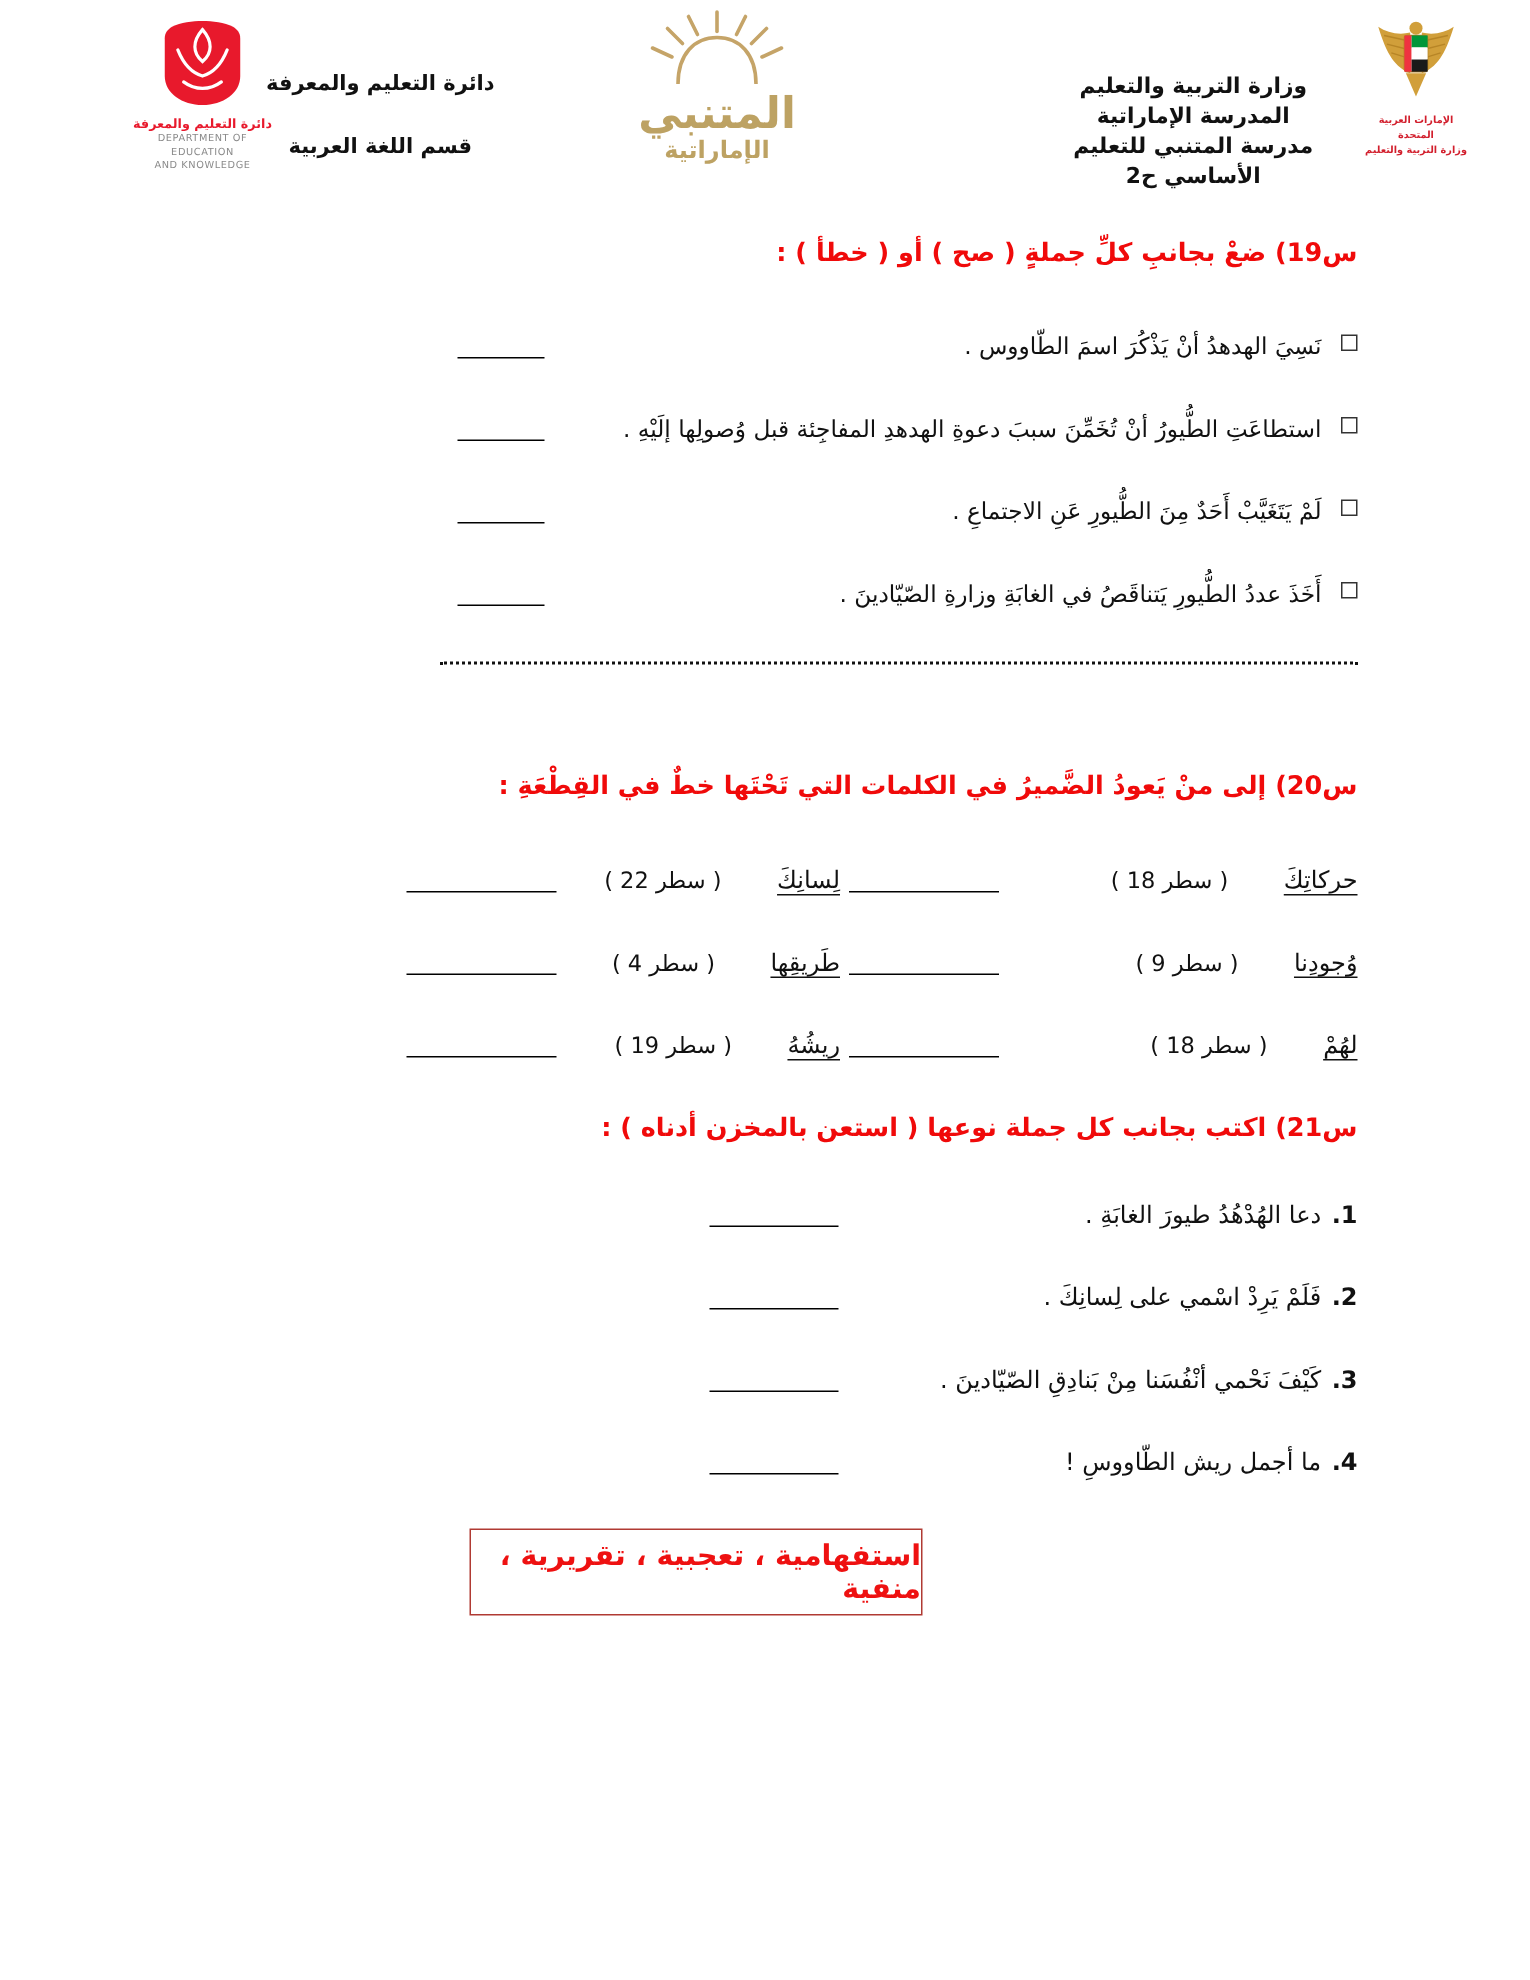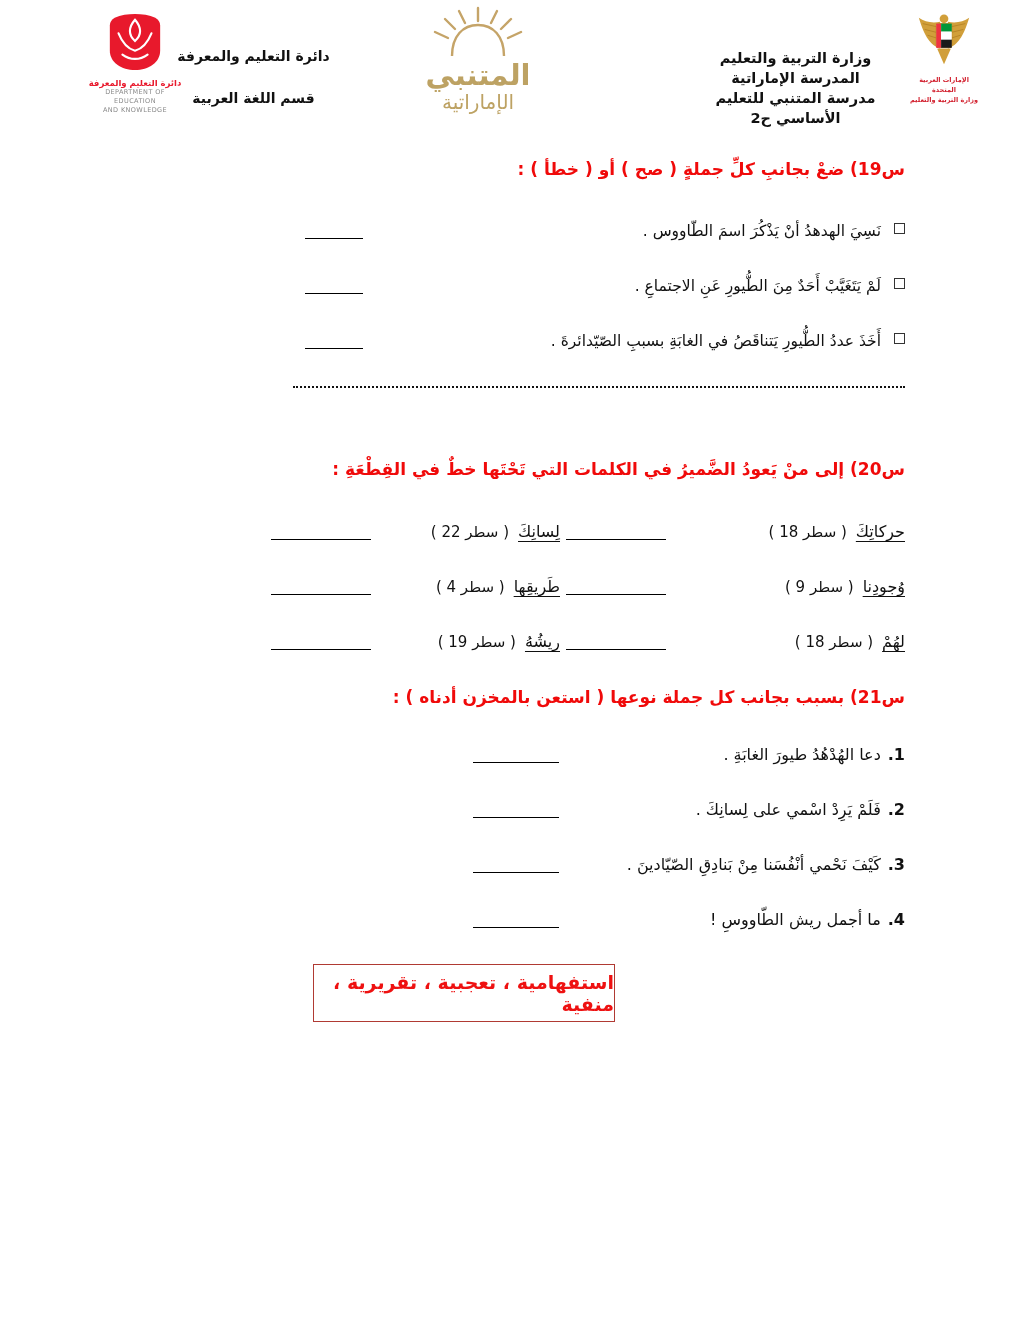--- a/index.html
+++ b/index.html
@@ -11,21 +11,21 @@
   .adek { position:absolute; left:85px; top:12px; width:100px; text-align:center; }
   .adek .cap-ar { color:#e8192c; font-size:8.5px; font-weight:bold; margin-top:2px; }
   .adek .cap-en { color:#8a8a8a; font-size:6.5px; letter-spacing:.4px; line-height:1.4; }
 
   .dept { position:absolute; left:176px; top:48px; width:155px; direction:rtl; text-align:center; }
   .dept .l1 { font-weight:bold; font-size:14px; }
   .dept .l2 { font-weight:bold; font-size:14px; margin-top:26px; }
 
   .school-logo { position:absolute; left:398px; top:6px; width:160px; text-align:center; color:#bda263; }
   .school-logo .t1 { font-size:29px; font-weight:bold; line-height:1.05; }
-  .school-logo .t2 { font-size:20px; font-weight:normal; letter-spacing:1px; }
+  .school-logo .t2 { font-size:16px; font-weight:bold; letter-spacing:1px; }
 
   .ministry { position:absolute; right:112px; top:48px; width:225px; direction:rtl; text-align:center; }
   .ministry div { font-weight:bold; font-size:14.5px; line-height:20px; }
 
   .uae { position:absolute; right:40px; top:12px; width:72px; text-align:center; }
   .uae .cap { color:#d21f2d; font-size:6.5px; font-weight:bold; line-height:1.5; }
 
   
   .content { position:absolute; top:150px; right:115px; left:100px; direction:rtl; padding-top:8px; }
 
@@ -38,21 +38,21 @@
 
   .q19-item { display:flex; align-items:center; gap:13px; padding-inline-end:205px;
               margin-bottom:33px; font-size:15.5px; line-height:22px; }
   .chk { width:11px; height:11px; border:1.8px solid #333; flex:0 0 auto; margin-top:-5px; }
   .b-short { width:58px; margin-inline-start:auto; }
 
   .dots { height:3px; border-bottom:2.5px dotted #111; width:612px; margin-top:8px; }
 
   .q20-grid { display:grid; grid-template-columns:345px 295px; row-gap:31px; margin-top:40px; }
   .cell { display:flex; align-items:center; gap:9px; font-size:16px; line-height:24px; }
-  .word { text-decoration:underline; text-underline-offset:4px; }
+  .word { text-decoration:underline; text-underline-offset:4px;margin-left:28px; }
   .ref { font-size:15px; }
   .b-long { width:100px; margin-inline-start:auto; margin-left:6px; }
 
   .q21-item { display:flex; align-items:center; gap:7px; width:432px;
               margin-bottom:33px; font-size:16px; line-height:22px; margin-top:0; }
   .q21-first { margin-top:36px; }
   .q21-num { font-weight:bold; }
   .b-mid { width:86px; margin-inline-start:auto; }
 
   .bank-box { width:302px; height:58px; border:1.6px solid #b03a33; margin-top:28px; margin-left:auto;
@@ -140,26 +140,31 @@
 
     <div class="q-title t19">س19) ضعْ بجانبِ كلِّ جملةٍ ( صح ) أو ( خطأ ) :</div>
 
     <div class="q19-item">
       <span class="chk"></span>
       <span>نَسِيَ الهدهدُ أنْ يَذْكُرَ اسمَ الطّاووس .</span>
       <span class="blank b-short"></span>
     </div>
     <div class="q19-item">
       <span class="chk"></span>
+      <span>استطاعَتِ الطُّيورُ أنْ تُخَمِّنَ سببَ دعوةِ الهدهدِ المفاجِئة قبل وُصولِها إلَيْهِ .</span>
+      <span class="blank b-short"></span>
+    </div>
+    <div class="q19-item">
+      <span class="chk"></span>
       <span>لَمْ يَتَغَيَّبْ أَحَدٌ مِنَ الطُّيورِ عَنِ الاجتماعِ .</span>
       <span class="blank b-short"></span>
     </div>
     <div class="q19-item">
       <span class="chk"></span>
-      <span>أَخَذَ عددُ الطُّيورِ يَتناقَصُ في الغابَةِ بسببِ الصّيّدائرةَ .</span>
+      <span>أَخَذَ عددُ الطُّيورِ يَتناقَصُ في الغابَةِ وزارةِ الصّيّادينَ .</span>
       <span class="blank b-short"></span>
     </div>
 
     <div class="dots"></div>
 
     <div class="q-title t20">س20) إلى منْ يَعودُ الضَّميرُ في الكلمات التي تَحْتَها خطٌ في القِطْعَةِ :</div>
 
     <div class="q20-grid">
       <div class="cell">
         <span class="word">حركاتِكَ</span>
@@ -186,21 +191,21 @@
         <span class="ref">( سطر 18 )</span>
         <span class="blank b-long"></span>
       </div>
       <div class="cell">
         <span class="word">ريشُهُ</span>
         <span class="ref">( سطر 19 )</span>
         <span class="blank b-long"></span>
       </div>
     </div>
 
-    <div class="q-title t21">س21) بسبب بجانب كل جملة نوعها ( استعن بالمخزن أدناه ) :</div>
+    <div class="q-title t21">س21) اكتب بجانب كل جملة نوعها ( استعن بالمخزن أدناه ) :</div>
 
     <div class="q21-item q21-first">
       <span class="q21-num">1.</span>
       <span>دعا الهُدْهُدُ طيورَ الغابَةِ .</span>
       <span class="blank b-mid"></span>
     </div>
     <div class="q21-item">
       <span class="q21-num">2.</span>
       <span>فَلَمْ يَرِدْ اسْمي على لِسانِكَ .</span>
       <span class="blank b-mid"></span>

